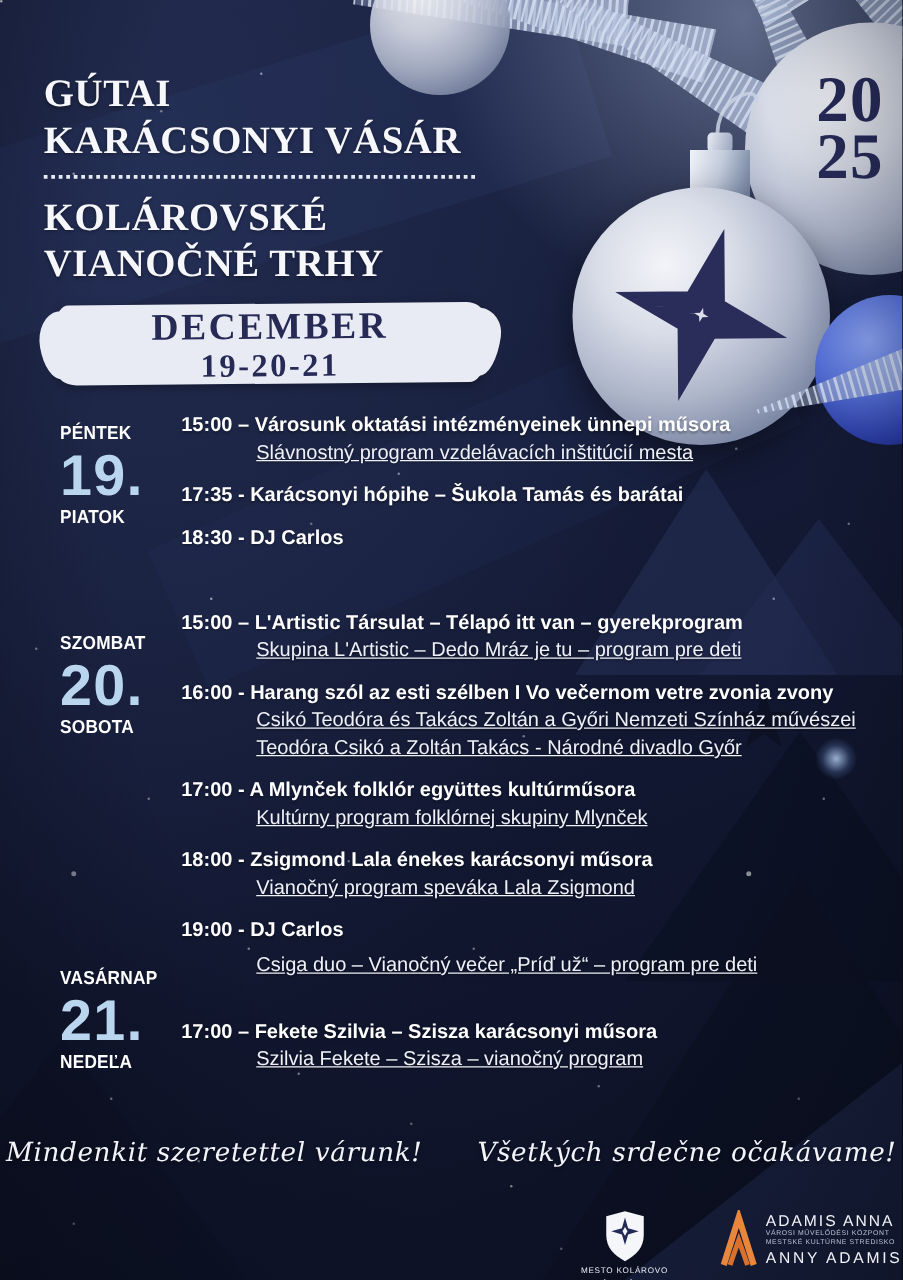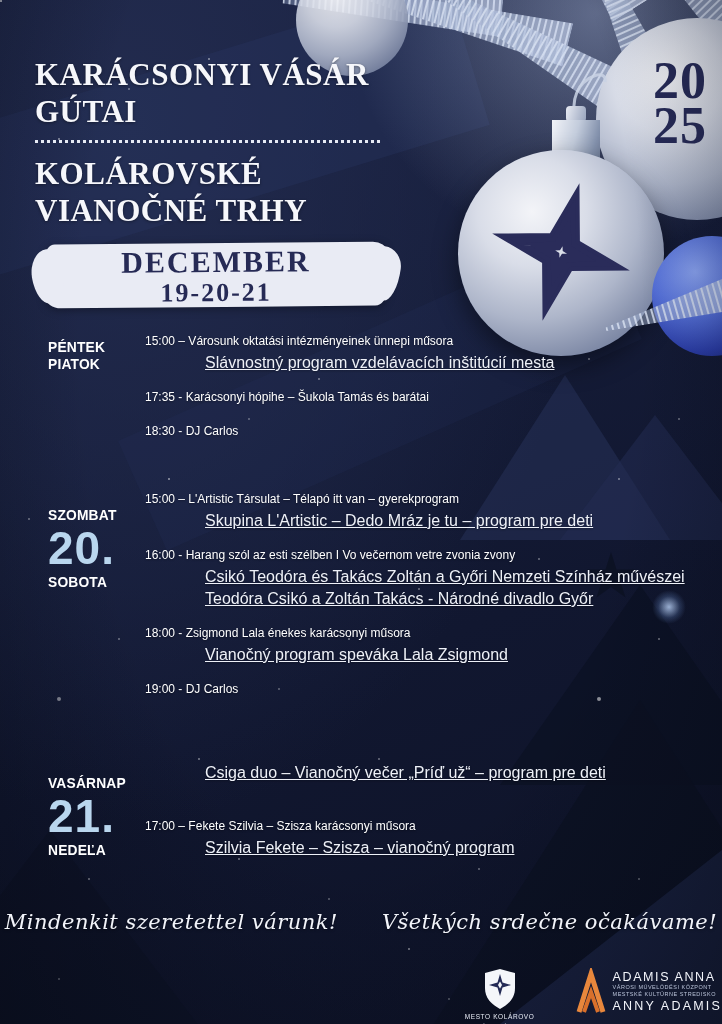--- a/index.html
+++ b/index.html
@@ -113,21 +113,21 @@
   .section{position:absolute;left:0;right:0;z-index:5;}
   .s1{top:330px;} .s2{top:488px;} .s3{top:762px;}
   .day-col{position:absolute;left:48px;top:0;width:92px;}
   .s1 .day-col{padding-top:8px;} .s2 .day-col{padding-top:18px;} .s3 .day-col{padding-top:12px;}
   .day-hu,.day-sk{font-weight:700;font-size:15px;letter-spacing:.2px;color:#fff;line-height:17px;
       transform:scaleX(.92);transform-origin:left;}
   .day-num{font-weight:700;font-size:46px;line-height:50px;color:#b9d6ee;letter-spacing:1px;}
   .events{margin-left:145px;margin-right:24px;}
   .event{margin-bottom:12px;}
   .event.gap-lg{margin-bottom:31px;}
-  .ev-first{font-size:12px;line-height:22px;font-weight:400;color:#ffffff;
+  .ev-first{font-size:16px;line-height:22px;font-weight:700;color:#ffffff;
       text-shadow:0 1px 2px rgba(0,0,0,.35);}
   .ev-rest{font-size:16px;line-height:22px;font-weight:400;color:#eef1f8;padding-left:60px;
       text-shadow:0 1px 2px rgba(0,0,0,.35);text-decoration:underline;}
   
   .greetings{position:absolute;left:0;right:0;top:910px;display:flex;justify-content:center;
       gap:44px;z-index:5;}
   .greet{font-family:"DejaVu Serif","Liberation Serif",serif;font-style:italic;
       font-size:21px;color:#f2f4fa;letter-spacing:.5px;text-shadow:0 1px 3px rgba(0,0,0,.4);}
   .logos{position:absolute;left:0;right:0;top:968px;display:flex;justify-content:flex-end;
       align-items:flex-start;gap:28px;z-index:5;}
@@ -184,35 +184,36 @@
   <div class="branch b7"></div>
 
   <div class="year">
     <div>20</div>
     <div>25</div>
   </div>
 
   <div class="vignette"></div>
 
   <div class="title-block">
+    <div class="title-hu">GÚTAI</div>
     <div class="title-hu">KARÁCSONYI VÁSÁR</div>
-    <div class="title-hu">GÚTAI</div>
     <div class="dotted"></div>
     <div class="title-sk">KOLÁROVSKÉ</div>
     <div class="title-sk">VIANOČNÉ TRHY</div>
   </div>
 
   <div class="banner">
     <div class="banner-month">DECEMBER</div>
     <div class="banner-days">19-20-21</div>
   </div>
 
   <div class="section s1">
     <div class="day-col">
       <div class="day-hu">PÉNTEK</div>
+      <div class="day-num">19.</div>
       <div class="day-sk">PIATOK</div>
     </div>
     <div class="events">
       <div class="event">
         <div class="ev-first">15:00 – Városunk oktatási intézményeinek ünnepi műsora</div>
         <div class="ev-rest">Slávnostný program vzdelávacích inštitúcií mesta</div>
       </div>
       <div class="event">
         <div class="ev-first">17:35 - Karácsonyi hópihe – Šukola Tamás és barátai</div>
       </div>
@@ -230,20 +231,24 @@
     </div>
     <div class="events">
       <div class="event">
         <div class="ev-first">15:00 – L'Artistic Társulat – Télapó itt van – gyerekprogram</div>
         <div class="ev-rest">Skupina L'Artistic – Dedo Mráz je tu – program pre deti</div>
       </div>
       <div class="event">
         <div class="ev-first">16:00 - Harang szól az esti szélben I Vo večernom vetre zvonia zvony</div>
         <div class="ev-rest">Csikó Teodóra és Takács Zoltán a Győri Nemzeti Színház művészei</div>
         <div class="ev-rest">Teodóra Csikó a Zoltán Takács - Národné divadlo Győr</div>
+      </div>
+      <div class="event">
+        <div class="ev-first">17:00 - A Mlynček folklór együttes kultúrműsora</div>
+        <div class="ev-rest">Kultúrny program folklórnej skupiny Mlynček</div>
       </div>
       <div class="event">
         <div class="ev-first">18:00 - Zsigmond Lala énekes karácsonyi műsora</div>
         <div class="ev-rest">Vianočný program speváka Lala Zsigmond</div>
       </div>
       <div class="event">
         <div class="ev-first">19:00 - DJ Carlos</div>
       </div>
     </div>
   </div>

